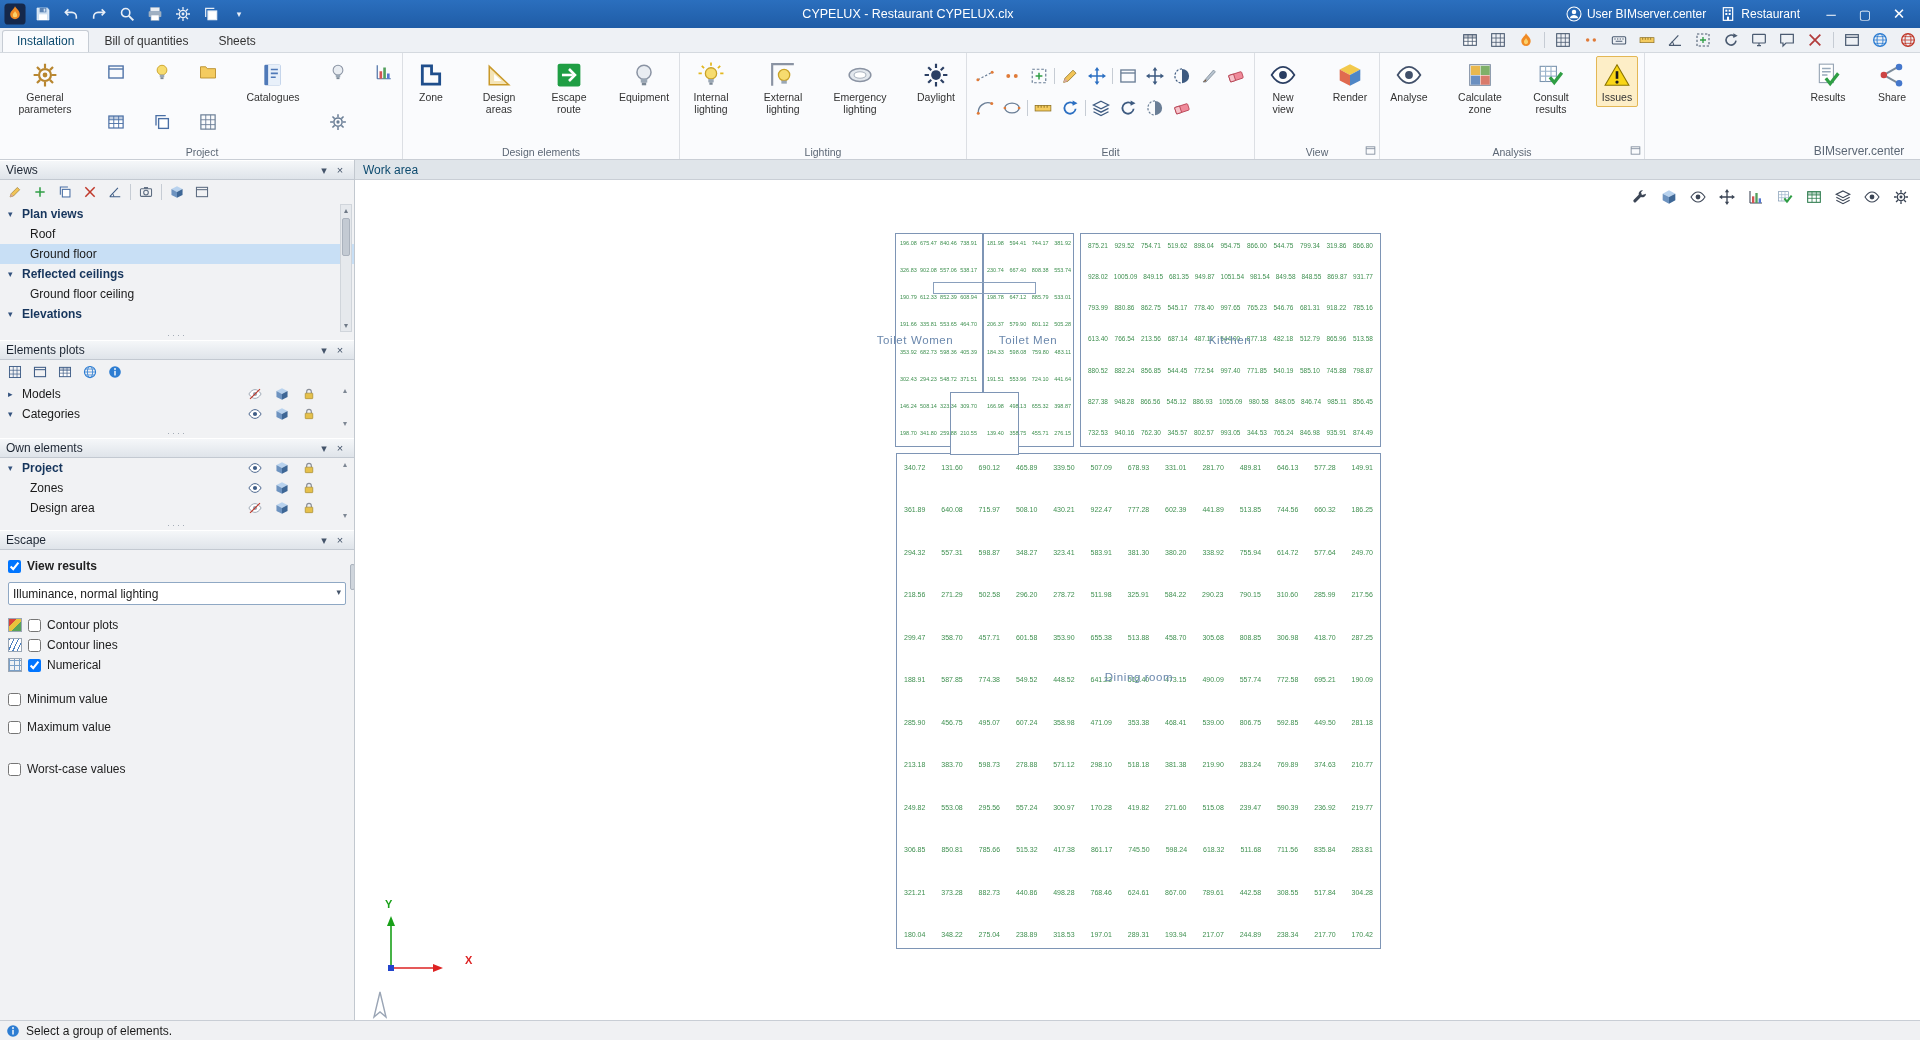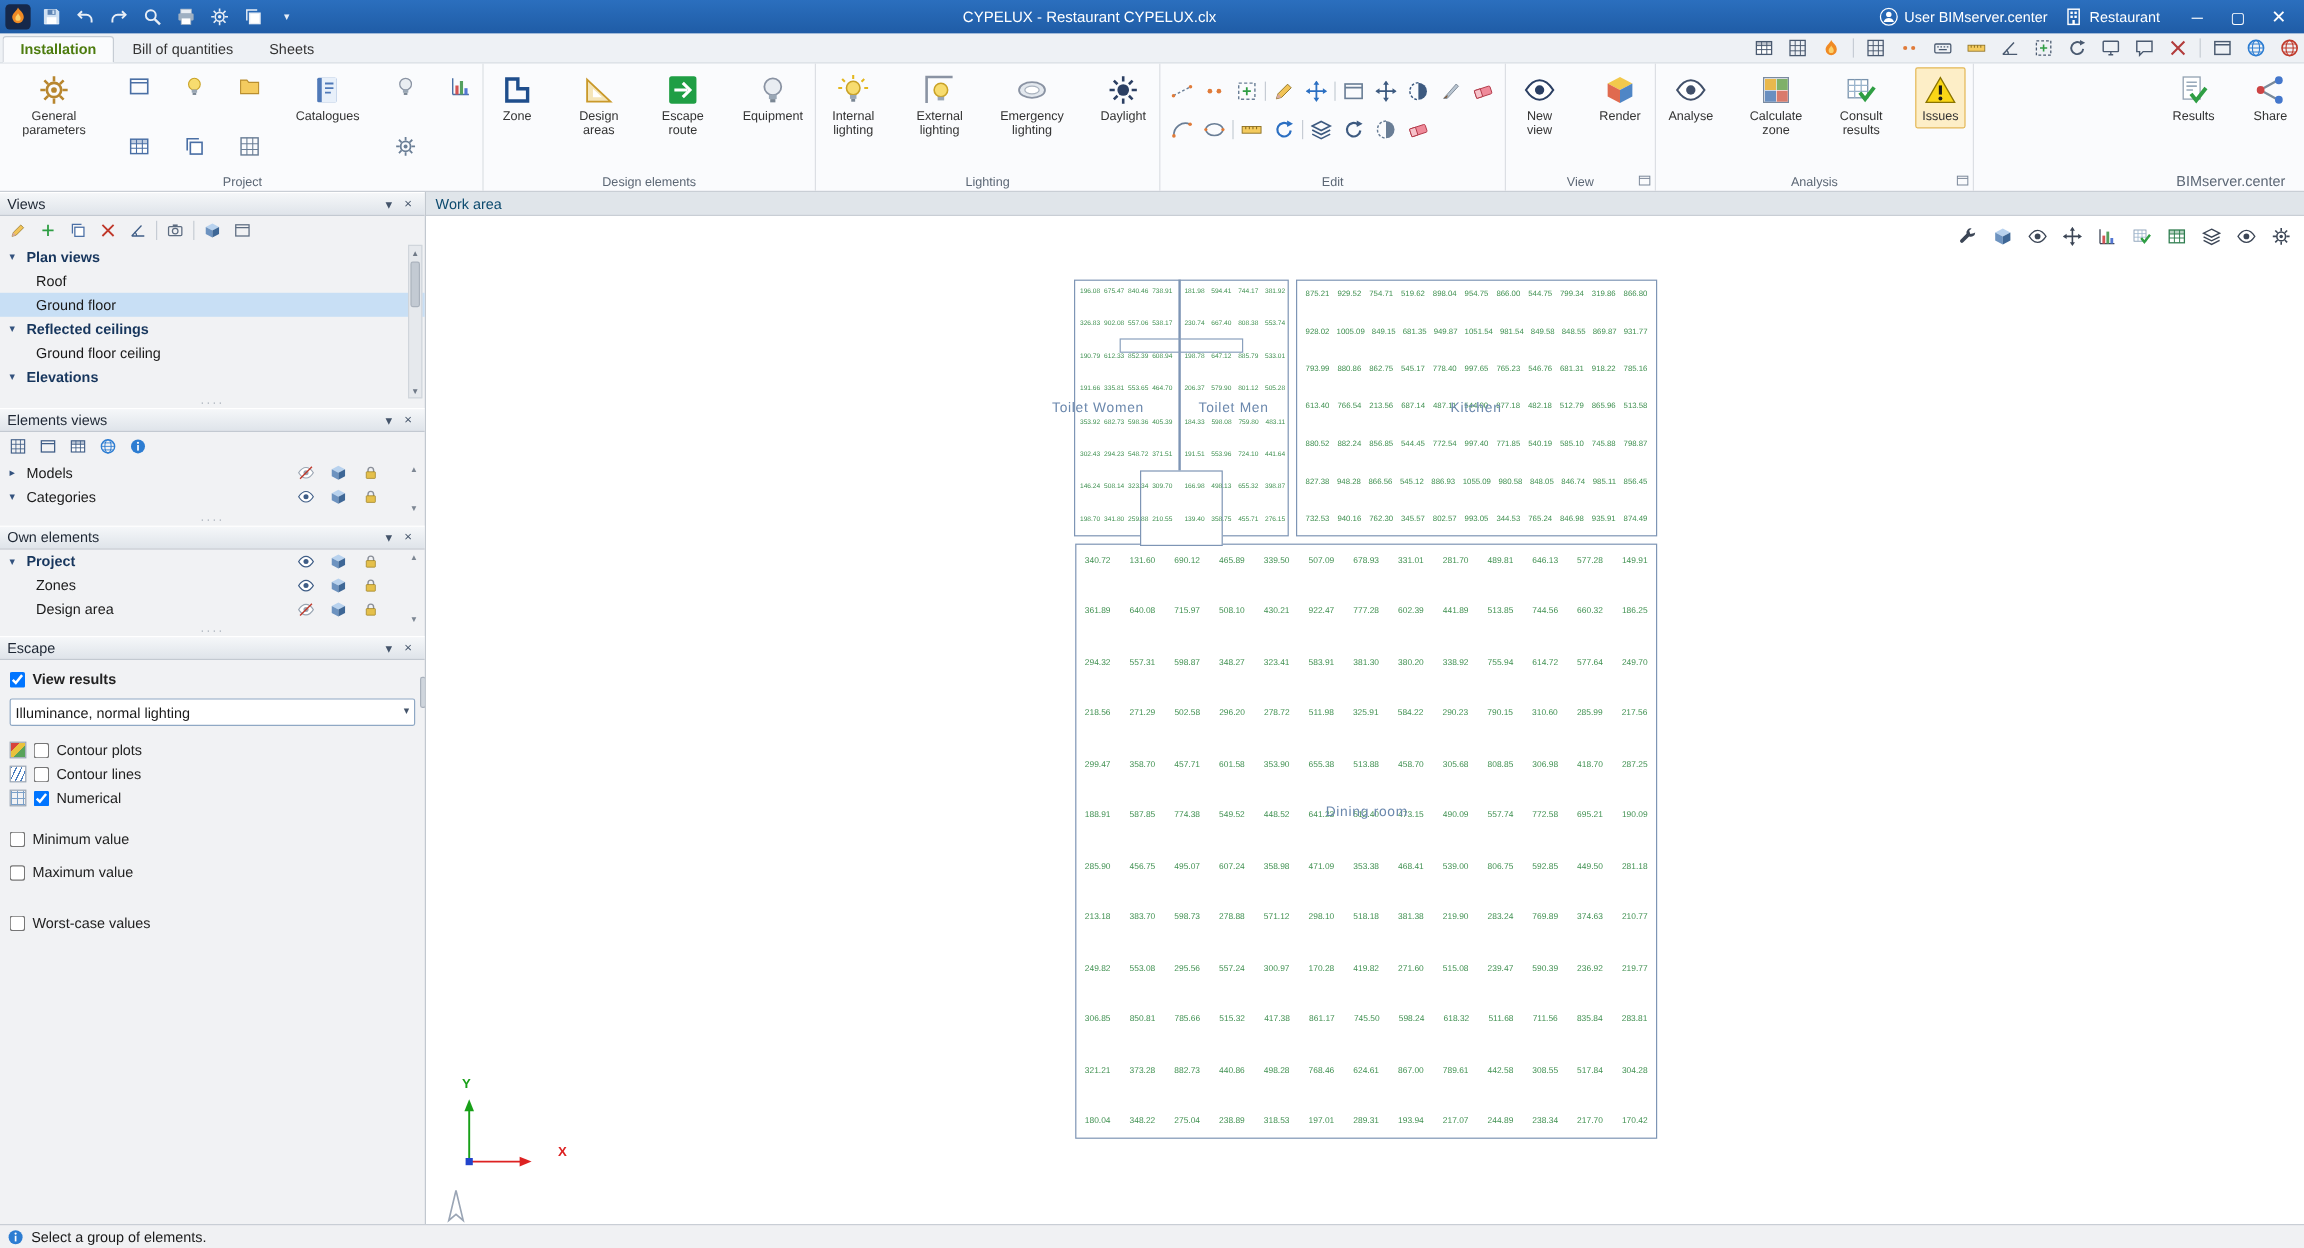--- a/index.html
+++ b/index.html
@@ -22,21 +22,21 @@
   #titlebar .right { display:flex; align-items:center; gap:14px; color:#fff; }
   #titlebar .acct { display:flex; align-items:center; gap:5px; font-size:12px; }
   #titlebar .winbtns { display:flex; }
   #titlebar .winbtn { width:34px; height:26px; display:flex; align-items:center; justify-content:center; font-size:13px; color:#fff; }
   #titlebar .winbtn.close { font-size:15px; }
   .applogo { width:22px; height:22px; }
 
   
   #tabrow { height:25px; background:#eef1f5; display:flex; align-items:flex-end; border-bottom:1px solid #d4d9df; padding:0 2px; }
   .rtab { padding:3px 14px 4px; font-size:12px; color:#333; border:1px solid transparent; border-bottom:none; border-radius:3px 3px 0 0; }
-  .rtab.active { background:#fafbfd; border-color:#c6ccd4; color:#4d7c0f;font-weight:bold; }
+  .rtab.active { background:#fafbfd; border-color:#c6ccd4; color:#0c4a6e; }
   #tabrow .tab-right { margin-left:auto; display:flex; align-items:center; gap:8px; padding-bottom:2px; color:#4a5a70; }
   #tabrow .tbtn { width:20px; height:20px; display:flex; align-items:center; justify-content:center; }
   .vsep { width:1px; height:16px; background:#c6ccd4; }
 
   
   #ribbon { height:107px; background:#fafbfd; border-bottom:1px solid #c9ced5; display:flex; align-items:stretch; padding:0 2px; }
   .rgroup { position:relative; display:flex; flex-direction:column; border-right:1px solid #dcdfe4; padding:3px 6px 15px; }
   .rg-body { display:flex; align-items:flex-start; gap:22px; flex:1; }
   .rg-label { position:absolute; left:0; right:0; bottom:1px; text-align:center; font-size:10.5px; color:#5c6775; }
   .rg-launcher { position:absolute; right:3px; bottom:2px; color:#7a8798; }
@@ -945,21 +945,21 @@
           </div>
         <div class="vscroll">
           <span class="sarrow">▴</span>
           <span class="thumb"></span>
           <span class="sarrow bottom">▾</span>
         </div>
       </div>
       <div class="dots-sep">····</div>
 
       <div class="sec-header">
-        <span class="sh-title">Elements views</span>
+        <span class="sh-title">Elements plots</span>
         <span class="sh-btn">▾</span>
         <span class="sh-btn">×</span>
       </div>
       <div class="ptoolbar">
         <span class="ptb">
             <svg class="i i14" style="color:#3f5d86">
               <use href="#i-grid"></use>
             </svg>
           </span>
         <span class="ptb">

